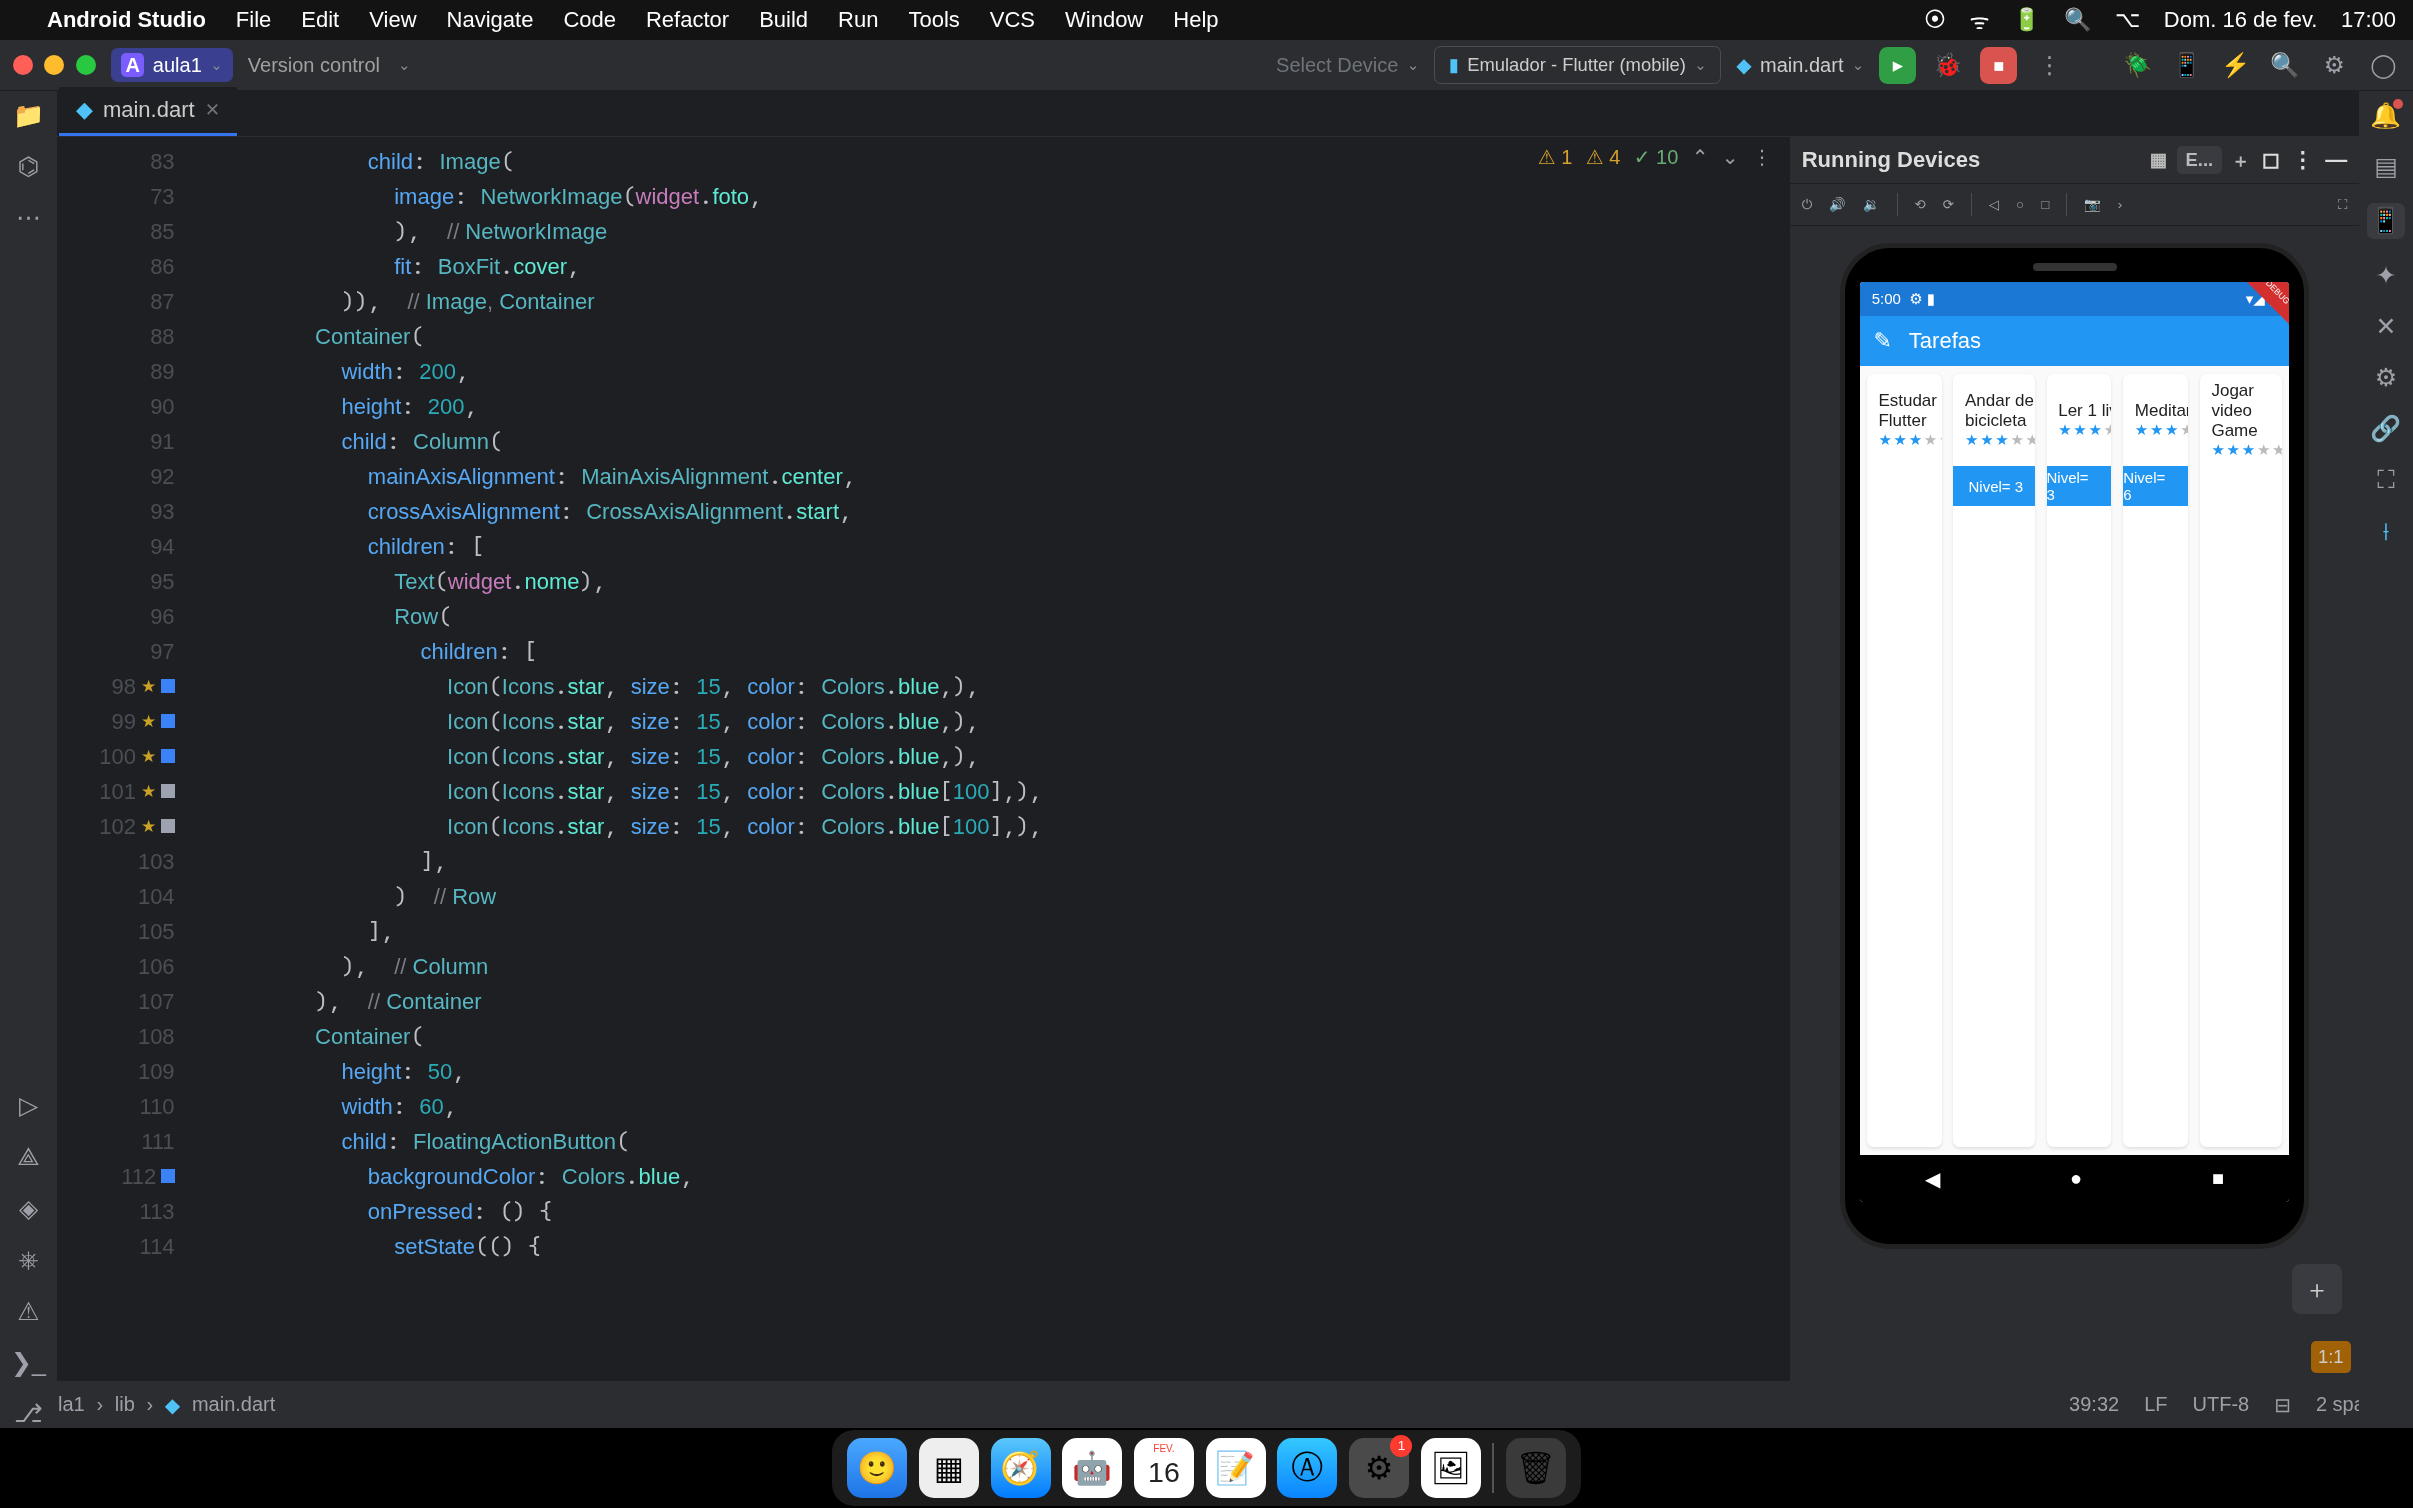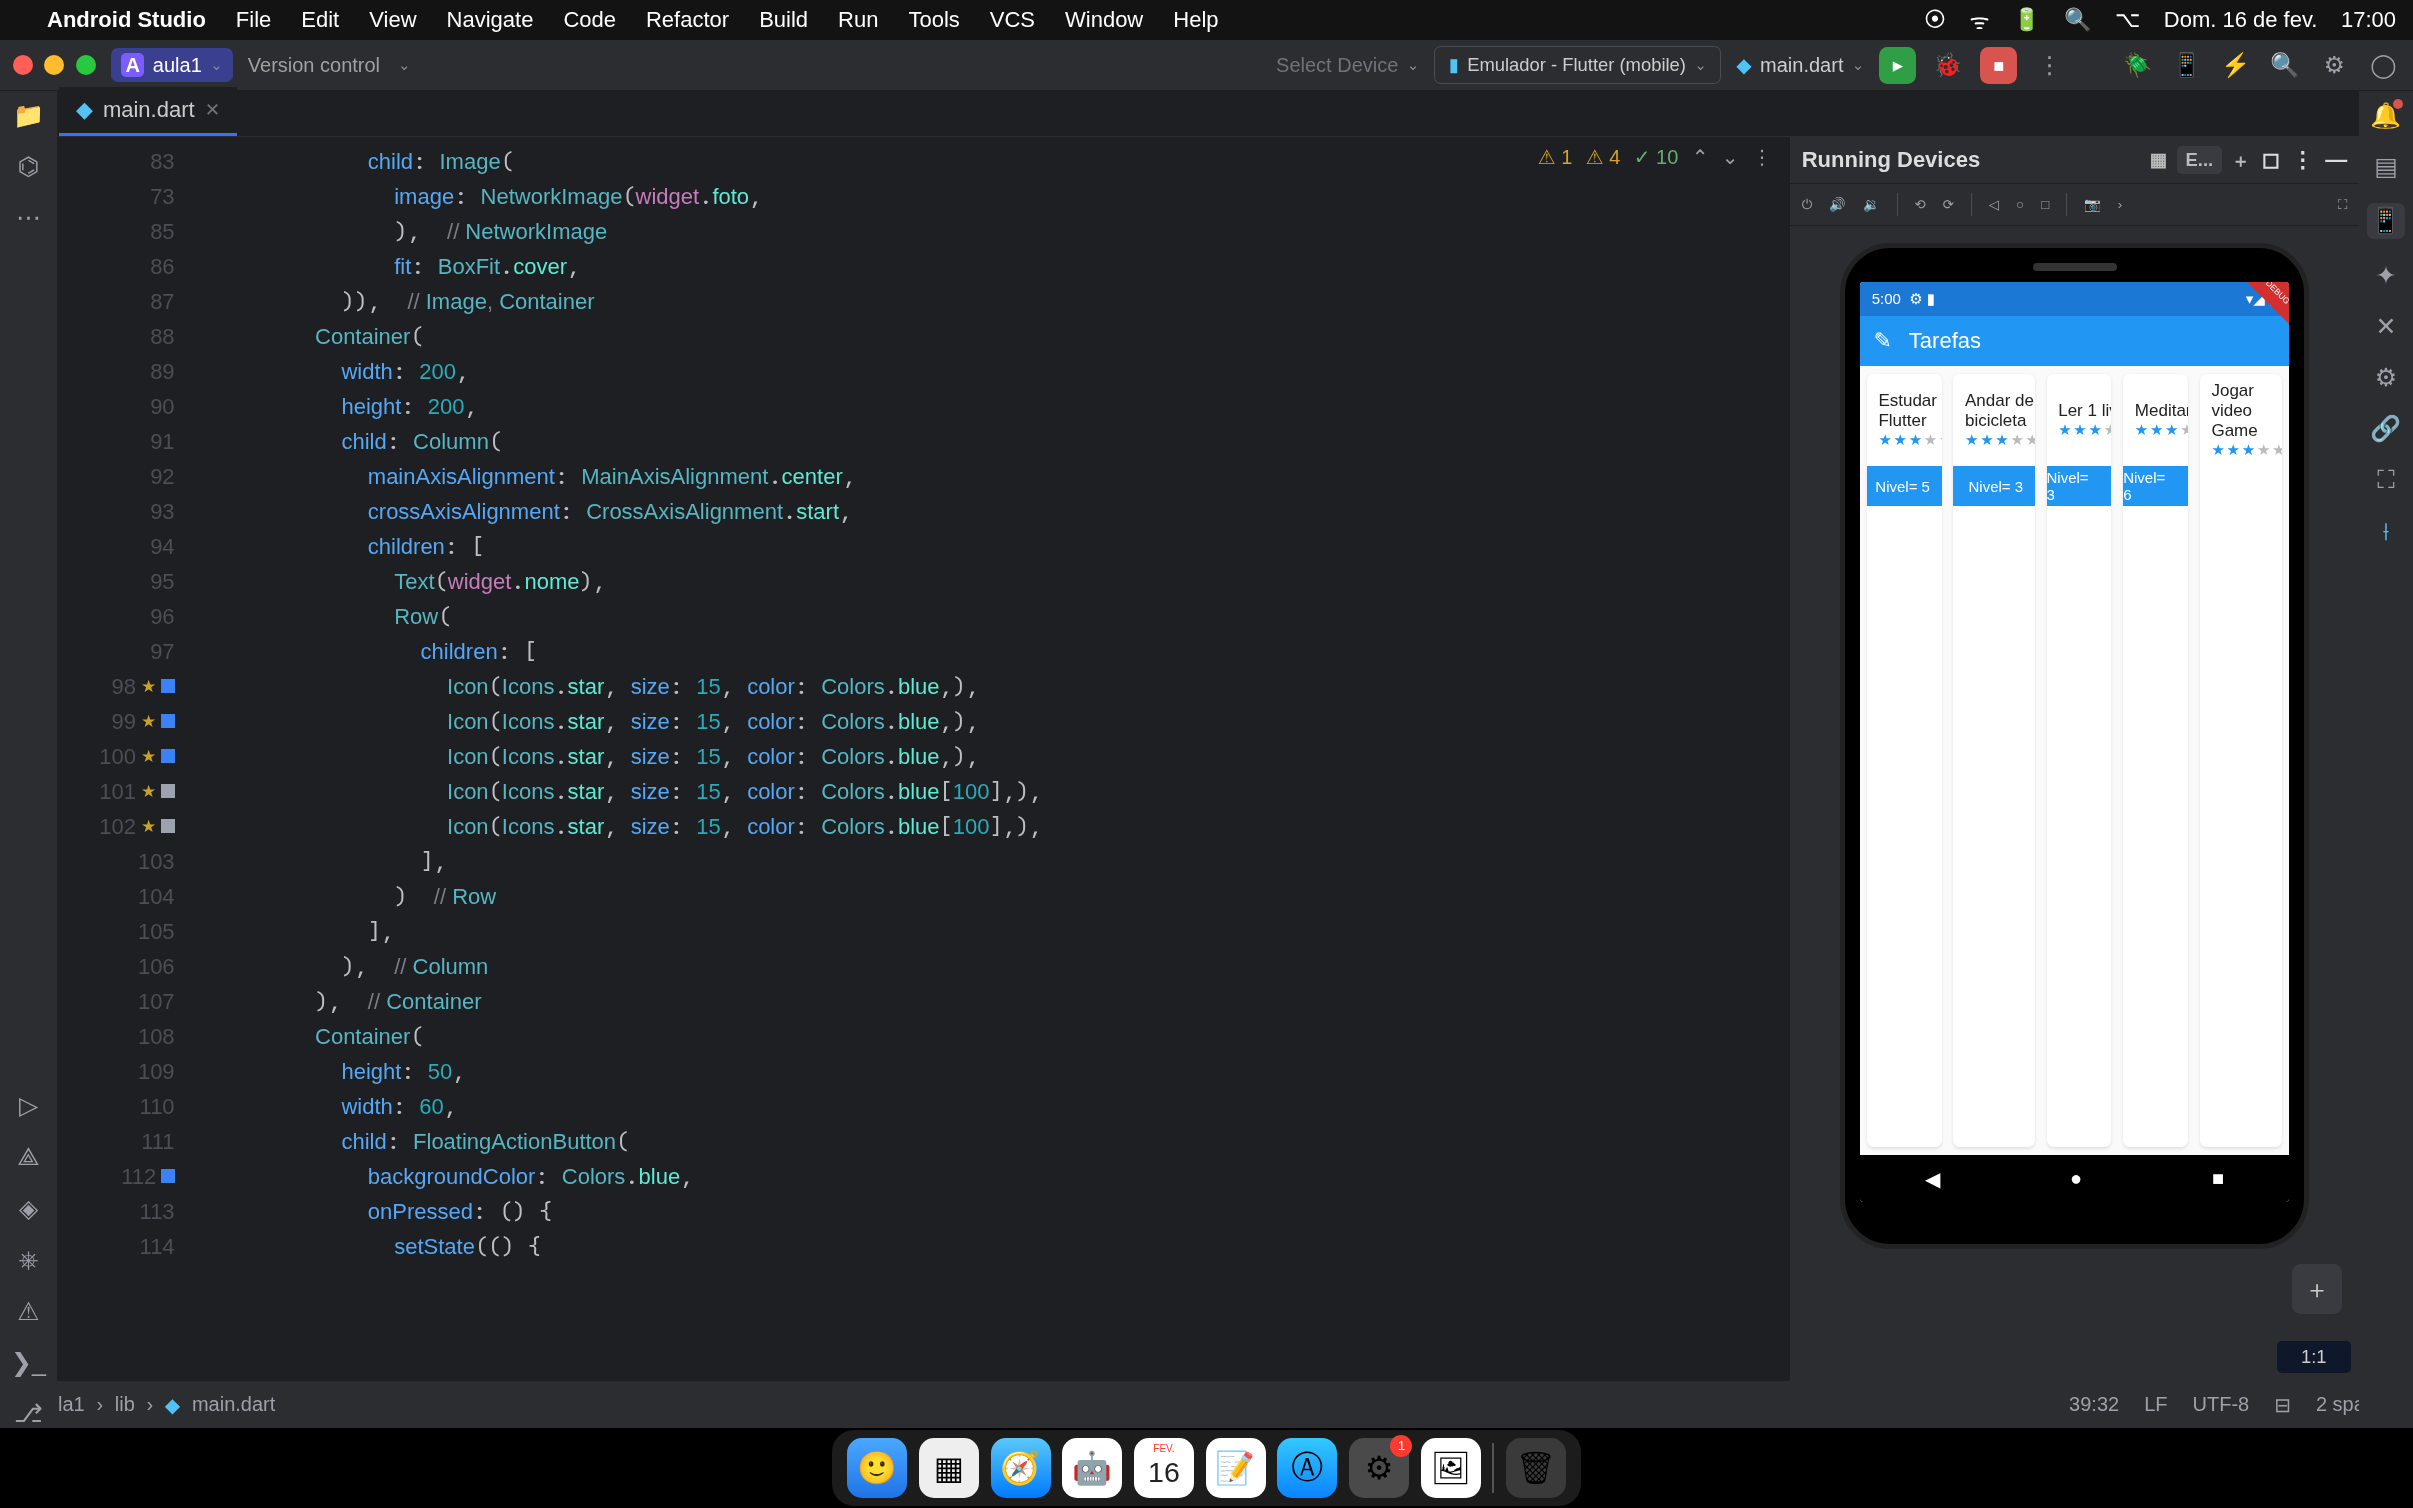--- a/index.html
+++ b/index.html
@@ -52,21 +52,21 @@
 
 
 .right-panel { width:570px; background:#2b2d30; display:flex; flex-direction:column; border-left:0.8px solid #1e1f22;}
 .rp-head { height:47px; display:flex; align-items:center; padding:0 11.7px; gap:11.7px; color:#ddd; font-size:22px; font-weight:600; border-bottom:0.8px solid #1e1f22;}
 .rp-head .sp{flex:1;}
 .rp-tabs { display:flex; align-items:center; gap:10px; font-size:18.4px; color:#bbb;}
 .rp-tabs .at { background:#393b40; padding:3.4px 8.4px; border-radius:5px;}
 .rp-tools { height:42px; display:flex; align-items:center; padding:0 11.7px; gap:17px; color:#9da0a8; border-bottom:0.8px solid #1e1f22;}
 .rp-tools .div{width:0.8px;height:23.5px;background:#4a4d52;}
 .phone-area { flex:1; display:flex; align-items:flex-start; justify-content:center; padding:17px 0; position:relative;}
-.zoom-badge{position:absolute; right:8.4px; bottom:8.4px; background:#0f172a; color:#ccc; padding:5px 24px; border-radius:5px; font-size:18.4px;}
+.zoom-badge{position:absolute; right:8.4px; bottom:8.4px; background:#a16207; color:#ccc; padding:5px 7px; border-radius:5px; font-size:18.4px;}
 
 
 .phone { width:469px; height:1006px; background:#000; border-radius:50px; padding:34px 15px 42px; position:relative; border:5px solid #222;}
 .speaker{position:absolute; top:15px; left:50%; transform:translateX(-50%); width:84px; height:8.4px; background:#333; border-radius:5px;}
 .screen{width:100%; height:100%; background:#fafafa; border-radius:3.4px; overflow:hidden; display:flex; flex-direction:column; position:relative;}
 .statusb{height:34px; background:#1b78d4; display:flex;align-items:center;justify-content:space-between;padding:0 11.7px;color:#fff;font-size:15px;}
 .appbar{height:50px;background:#2196f3;display:flex;align-items:center;padding:0 13.4px;gap:17px;color:#fff;font-size:22px;}
 .appbar .ed{font-size:22px;}
 .tasks{flex:1; overflow:hidden; padding:8.4px 6.7px; display:flex; gap:11.7px;}
 .card{background:#fff; border-radius:6.7px; overflow:hidden; box-shadow:0 1.7px 3.4px rgba(0,0,0,0.1);}
@@ -417,26 +417,20 @@
       <div class="thumb" style="background:#7fb8e6"></div>
       <div class="tinfo">
         <div class="tname">Estudar Flutter</div>
         <div class="stars">★★★<span class="off">★★</span></div>
       </div>
       <div class="upb">
                     <span class="ar">▲</span>
                     <span>UP</span>
                   </div>
     </div>
-    <div class="prog">
-      <div class="bar">
-                    <div class="fill" style="width:40%"></div>
-                  </div>
-      <div class="nivel">Nivel= 5</div>
-    </div>
               </div>
               <div class="card">
     <div class="card-top">
       <div class="thumb" style="background:#a8c8e0"></div>
       <div class="tinfo">
         <div class="tname">Andar de bicicleta</div>
         <div class="stars">★★★<span class="off">★★</span></div>
       </div>
       <div class="upb">
                     <span class="ar">▲</span>

